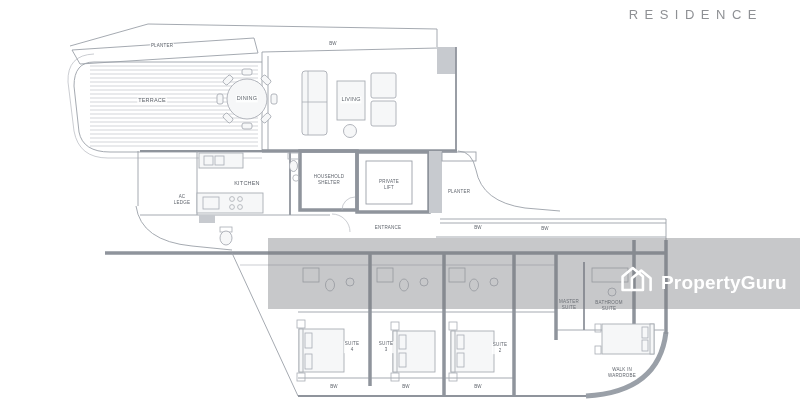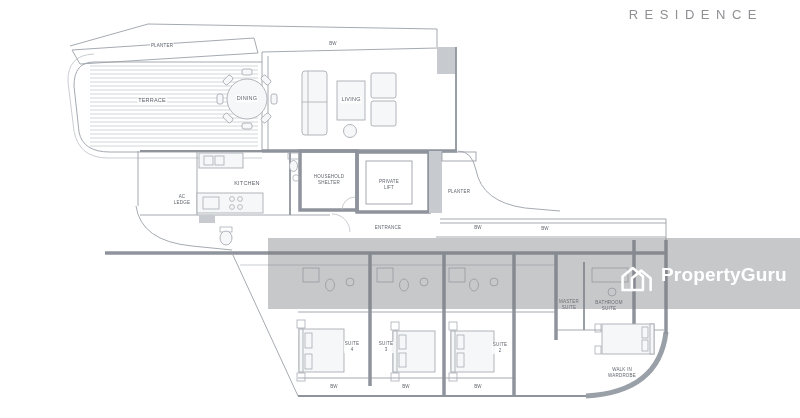--- a/index.html
+++ b/index.html
@@ -27,21 +27,21 @@
   .l-terrace{left:152px;top:101px}.l-dining{left:247px;top:99px}.l-living{left:351px;top:100px}
   .l-ac{left:182px;top:200px}.l-kitchen{left:247px;top:184px}.l-hh{left:329px;top:180px}
   .l-lift{left:389px;top:185px}.l-planter-right{left:459px;top:192px}.l-entrance{left:388px;top:228px}
   .l-bw-m1{left:478px;top:228px}.l-bw-m2{left:545px;top:229px}
   .l-s4{left:352px;top:347px}.l-s3{left:386px;top:347px}.l-s2{left:500px;top:348px}
   .l-master{left:569px;top:305px}.l-bath{left:609px;top:306px}.l-wiw{left:622px;top:373px}
   .l-bw-b1{left:334px;top:387px}.l-bw-b2{left:406px;top:387px}.l-bw-b3{left:478px;top:387px}
   
   .wm-band{position:absolute;left:268px;top:238px;width:532px;height:71px;
     background:rgba(122,124,128,.42);}
-  .wm-logo{position:absolute;left:352px;top:26px;display:flex;align-items:flex-start;gap:7px;}
+  .wm-logo{position:absolute;left:352px;top:26px;display:flex;align-items:flex-end;gap:7px;}
   .wm-logo .wm-text{color:#ffffff;font-size:19px;font-weight:700;letter-spacing:.2px;}
 </style>
 </head>
 <body>
 
 <div class="stage">
 
   <div class="brand-title">RESIDENCE</div>
 
   <svg class="plan" width="800" height="418" viewBox="0 0 800 418">

